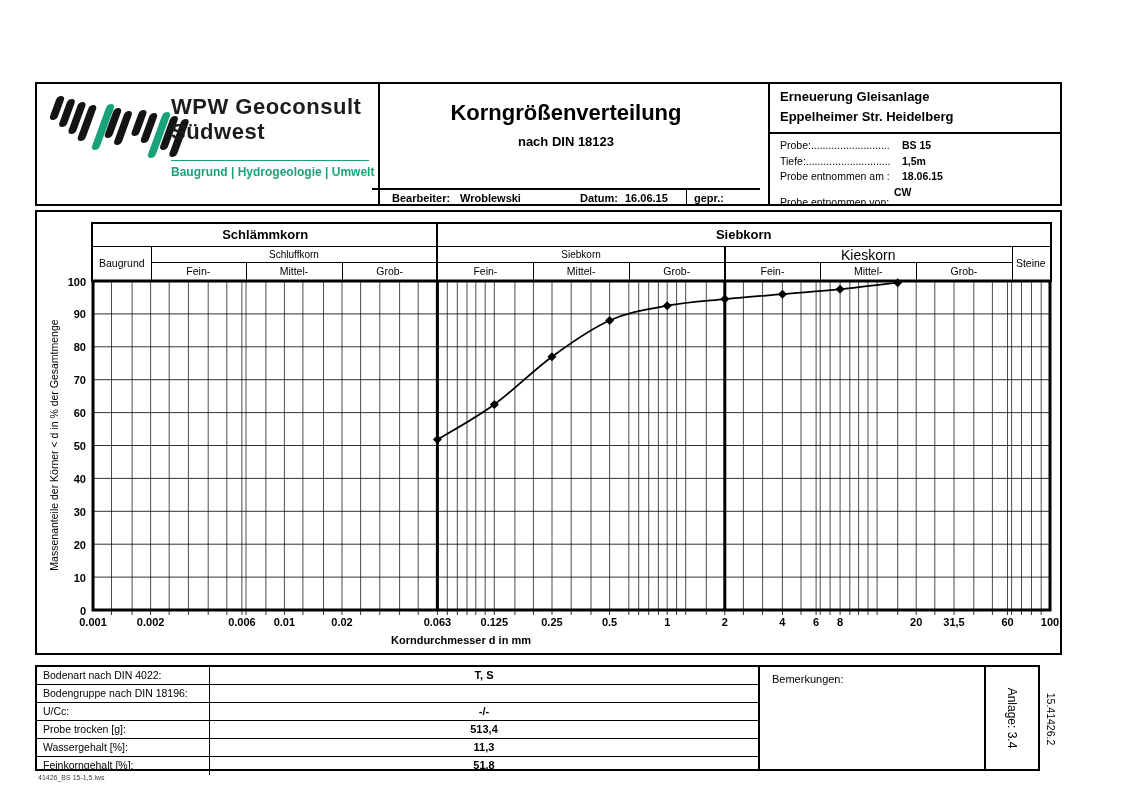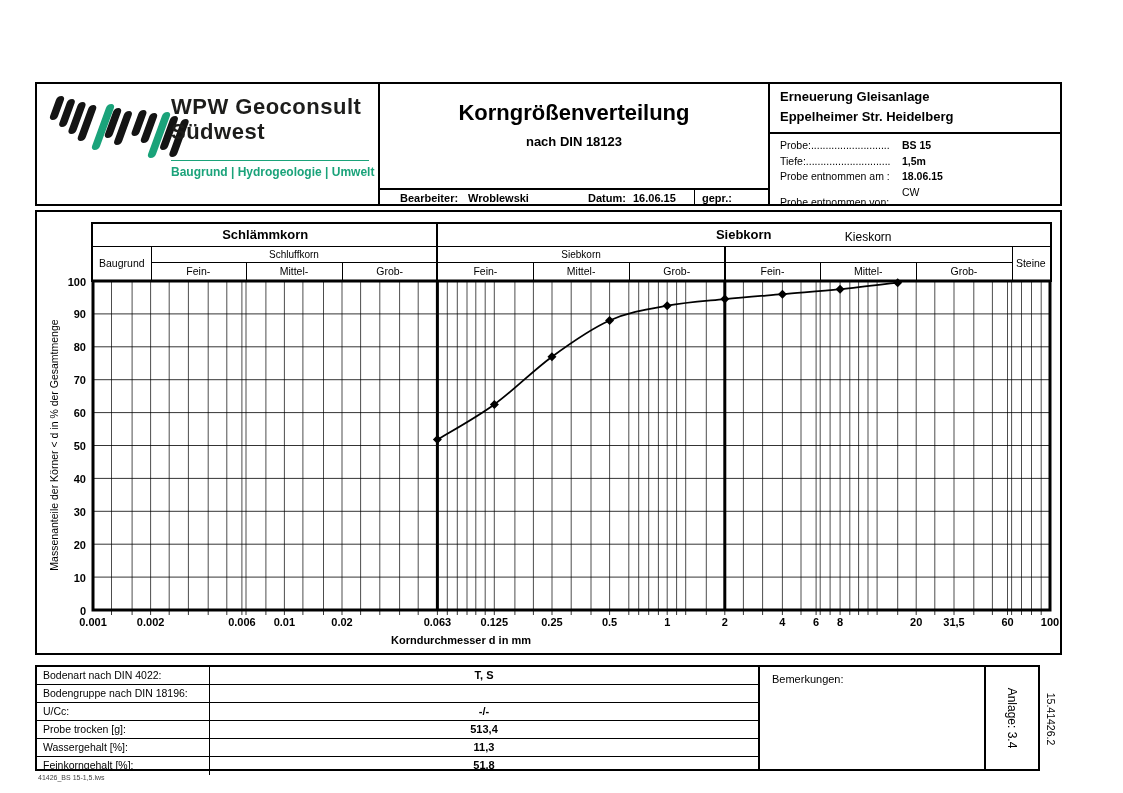--- a/index.html
+++ b/index.html
@@ -38,21 +38,21 @@
     <div class="abs" style="left:0;top:0;width:343px;height:120px;border-right:2px solid #000;">
       <div id="logo-marks">
         <span style="height:24px;margin-top:0"></span><span style="height:28px;margin-top:3px"></span><span style="height:32px;margin-top:6px"></span><span style="height:36px;margin-top:9px"></span><span class="accent-bg" style="height:46px;margin-top:8px;margin-left:6px"></span><span style="height:30px;margin-top:12px"></span><span style="height:34px;margin-top:15px"></span><span style="height:26px;margin-top:14px;margin-left:6px"></span><span style="height:30px;margin-top:17px"></span><span class="accent-bg" style="height:46px;margin-top:16px"></span><span style="height:34px;margin-top:20px"></span><span style="height:38px;margin-top:23px"></span>
       </div>
       <div class="abs brand" style="left:134px;top:12px;">WPW Geoconsult</div>
       <div class="abs brand" style="left:134px;top:37px;">Südwest</div>
       <div class="abs" style="left:134px;top:76px;width:198px;border-top:1.5px solid var(--accent);"></div>
       <div class="abs accent" style="left:134px;top:81px;font-size:12px;font-weight:bold;">Baugrund | Hydrogeologie | Umwelt</div>
     </div>
 
-    <div class="abs" style="left:343px;top:0;width:388px;height:140px;">
+    <div class="abs" style="left:335px;top:0;width:388px;height:140px;">
       <div class="abs center" style="left:0;top:16px;width:100%;font-size:22px;font-weight:bold;">Korngrößenverteilung</div>
       <div class="abs center" style="left:0;top:50px;width:100%;font-size:13px;font-weight:bold;">nach DIN 18123</div>
       <div class="abs" style="left:0;top:104px;width:100%;height:16px;border-top:2px solid #000;font-size:11px;font-weight:bold;">
         <span class="abs" style="left:20px;top:2px;">Bearbeiter:</span>
         <span class="abs" style="left:88px;top:2px;">Wroblewski</span>
         <span class="abs" style="left:208px;top:2px;">Datum:</span>
         <span class="abs" style="left:253px;top:2px;">16.06.15</span>
         <span class="abs" style="left:314px;top:-2px;height:18px;border-left:1.5px solid #000;"></span>
         <span class="abs" style="left:322px;top:2px;">gepr.:</span>
       </div>
@@ -64,21 +64,21 @@
         <div class="abs" style="left:10px;top:25px;font-size:13px;font-weight:bold;">Eppelheimer Str. Heidelberg</div>
       </div>
       <div class="abs" id="project-fields" style="left:0;top:50px;width:100%;height:70px;">
           <div class="pfield" style="left: 10px; top: 5px;">Probe:...........................</div>
           <div class="pfield" style="left: 132px; top: 5px; font-weight: bold;">BS 15</div>
           <div class="pfield" style="left: 10px; top: 20.5px;">Tiefe:.............................</div>
           <div class="pfield" style="left: 132px; top: 20.5px; font-weight: bold;">1,5m</div>
           <div class="pfield" style="left: 10px; top: 36px;">Probe entnommen am :</div>
           <div class="pfield" style="left: 132px; top: 36px; font-weight: bold;">18.06.15</div>
           <div class="pfield" style="left: 10px; top: 47px; margin-top: 15px;">Probe entnommen von:</div>
-          <div class="pfield" style="left: 132px; top: 51.5px; font-weight: normal;">CW</div>
+          <div class="pfield" style="left: 124px; top: 51.5px; font-weight: bold;">CW</div>
         </div>
     </div>
   </div>
 
   <div class="abs b2" style="left:35px;top:210px;width:1027px;height:445px;"></div>
 
   <div class="abs b2" id="band" style="left:91px;top:222px;width:961px;height:60px;background:#fff;">
       <div class="cell-lbl" style="left: 0px; top: 0px; width: 344.394px; height: 22px; line-height: 22px; font-size: 13px; font-weight: bold;">Schlämmkorn</div>
       <div class="cell-lbl" style="left: 344.394px; top: 0px; width: 612.606px; height: 22px; line-height: 22px; font-size: 13px; font-weight: bold;">Siebkorn</div>
       <div class="cell-lbl" style="left: 0px; top: 22px; width: 957px; height: 0px; line-height: 0px; border-top: 1px solid rgb(0, 0, 0);"></div>
@@ -91,21 +91,21 @@
       <div class="cell-lbl" style="left: 152.994px; top: 38px; width: 1px; height: 18px; line-height: 18px; background: rgb(0, 0, 0);"></div>
       <div class="cell-lbl" style="left: 249.017px; top: 39px; width: 95.3766px; height: 17px; line-height: 17px; font-size: 10.5px;">Grob-</div>
       <div class="cell-lbl" style="left: 249.017px; top: 38px; width: 1px; height: 18px; line-height: 18px; background: rgb(0, 0, 0);"></div>
       <div class="cell-lbl" style="left: 344.394px; top: 23px; width: 287.423px; height: 15px; line-height: 15px; font-size: 10px;">Siebkorn</div>
       <div class="cell-lbl" style="left: 344.394px; top: 38px; width: 287.423px; height: 0px; line-height: 0px; border-top: 1px solid rgb(0, 0, 0);"></div>
       <div class="cell-lbl" style="left: 344.394px; top: 39px; width: 96.0234px; height: 17px; line-height: 17px; font-size: 10.5px;">Fein-</div>
       <div class="cell-lbl" style="left: 440.417px; top: 39px; width: 95.3766px; height: 17px; line-height: 17px; font-size: 10.5px;">Mittel-</div>
       <div class="cell-lbl" style="left: 440.417px; top: 38px; width: 1px; height: 18px; line-height: 18px; background: rgb(0, 0, 0);"></div>
       <div class="cell-lbl" style="left: 535.794px; top: 39px; width: 96.0234px; height: 17px; line-height: 17px; font-size: 10.5px;">Grob-</div>
       <div class="cell-lbl" style="left: 535.794px; top: 38px; width: 1px; height: 18px; line-height: 18px; background: rgb(0, 0, 0);"></div>
-      <div class="cell-lbl" style="left: 631.817px; top: 6px; width: 286.777px; height: 15px; line-height: 15px; font-size: 12px;">Kieskorn</div>
+      <div class="cell-lbl" style="left: 631.817px; top: 24px; width: 286.777px; height: 15px; line-height: 15px; font-size: 14px;">Kieskorn</div>
       <div class="cell-lbl" style="left: 631.817px; top: 38px; width: 286.777px; height: 0px; line-height: 0px; border-top: 1px solid rgb(0, 0, 0);"></div>
       <div class="cell-lbl" style="left: 631.817px; top: 39px; width: 95.3766px; height: 17px; line-height: 17px; font-size: 10.5px;">Fein-</div>
       <div class="cell-lbl" style="left: 727.194px; top: 39px; width: 96.0234px; height: 17px; line-height: 17px; font-size: 10.5px;">Mittel-</div>
       <div class="cell-lbl" style="left: 727.194px; top: 38px; width: 1px; height: 18px; line-height: 18px; background: rgb(0, 0, 0);"></div>
       <div class="cell-lbl" style="left: 823.217px; top: 39px; width: 95.3766px; height: 17px; line-height: 17px; font-size: 10.5px;">Grob-</div>
       <div class="cell-lbl" style="left: 823.217px; top: 38px; width: 1px; height: 18px; line-height: 18px; background: rgb(0, 0, 0);"></div>
       <div class="cell-lbl" style="left: 918.594px; top: 23px; width: 38.4062px; height: 33px; line-height: 33px; font-size: 10.5px;">Steine</div>
       <div class="cell-lbl" style="left: 57.6171px; top: 23px; width: 1px; height: 33px; line-height: 33px; background: rgb(0, 0, 0);"></div>
       <div class="cell-lbl" style="left: 918.594px; top: 23px; width: 1px; height: 33px; line-height: 33px; background: rgb(0, 0, 0);"></div>
       <div class="cell-lbl" style="left: 630.817px; top: 23px; width: 2px; height: 33px; line-height: 33px; background: rgb(0, 0, 0);"></div>

